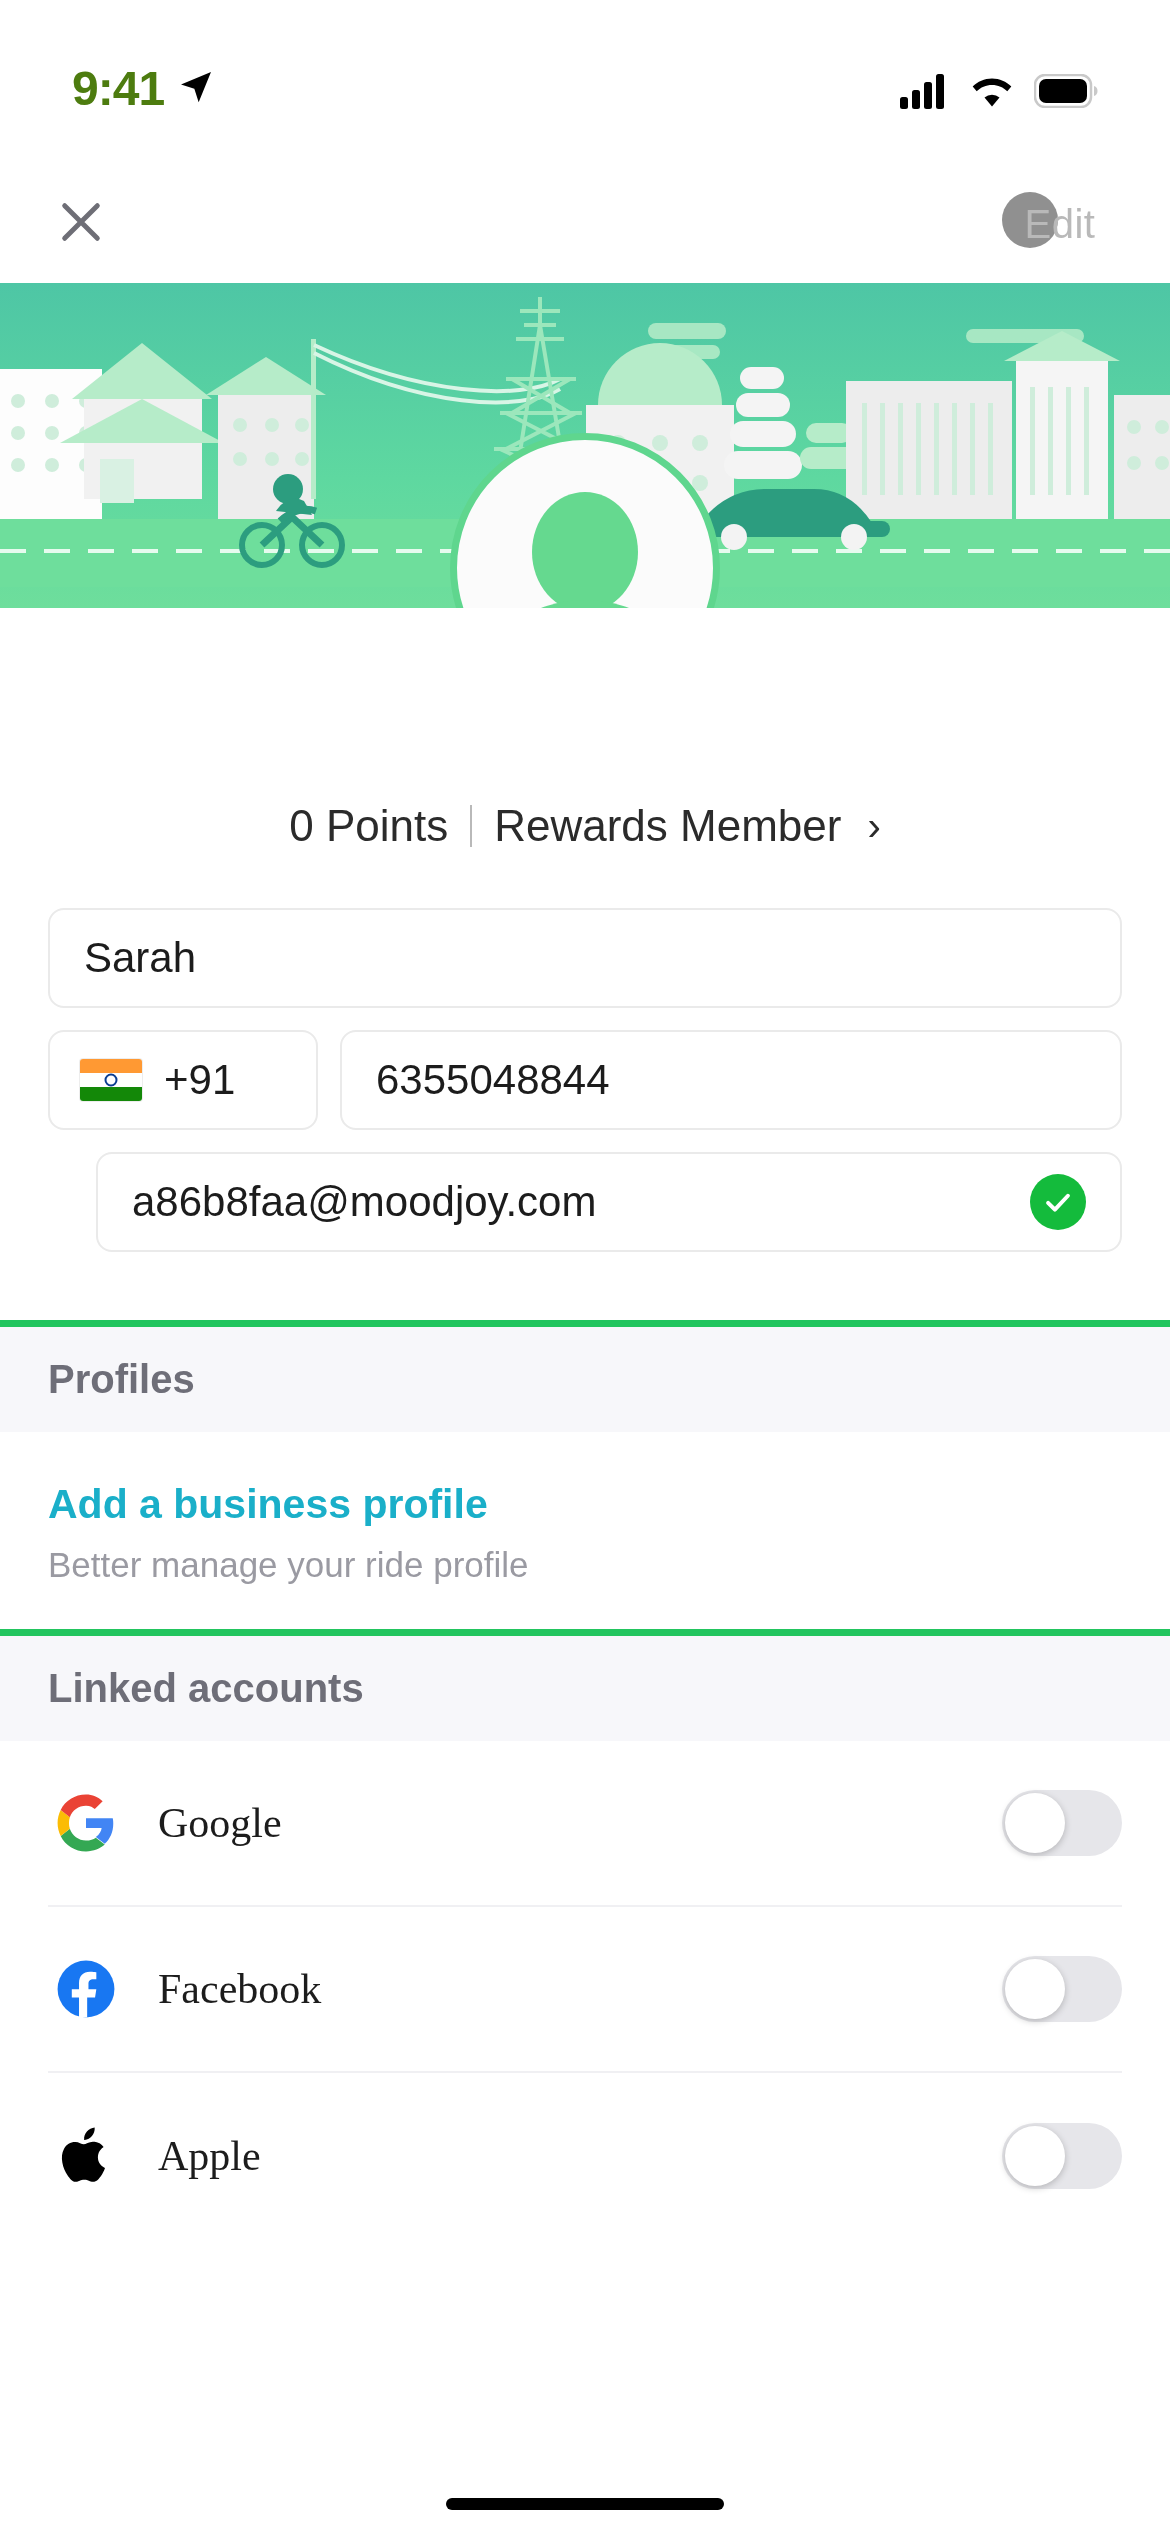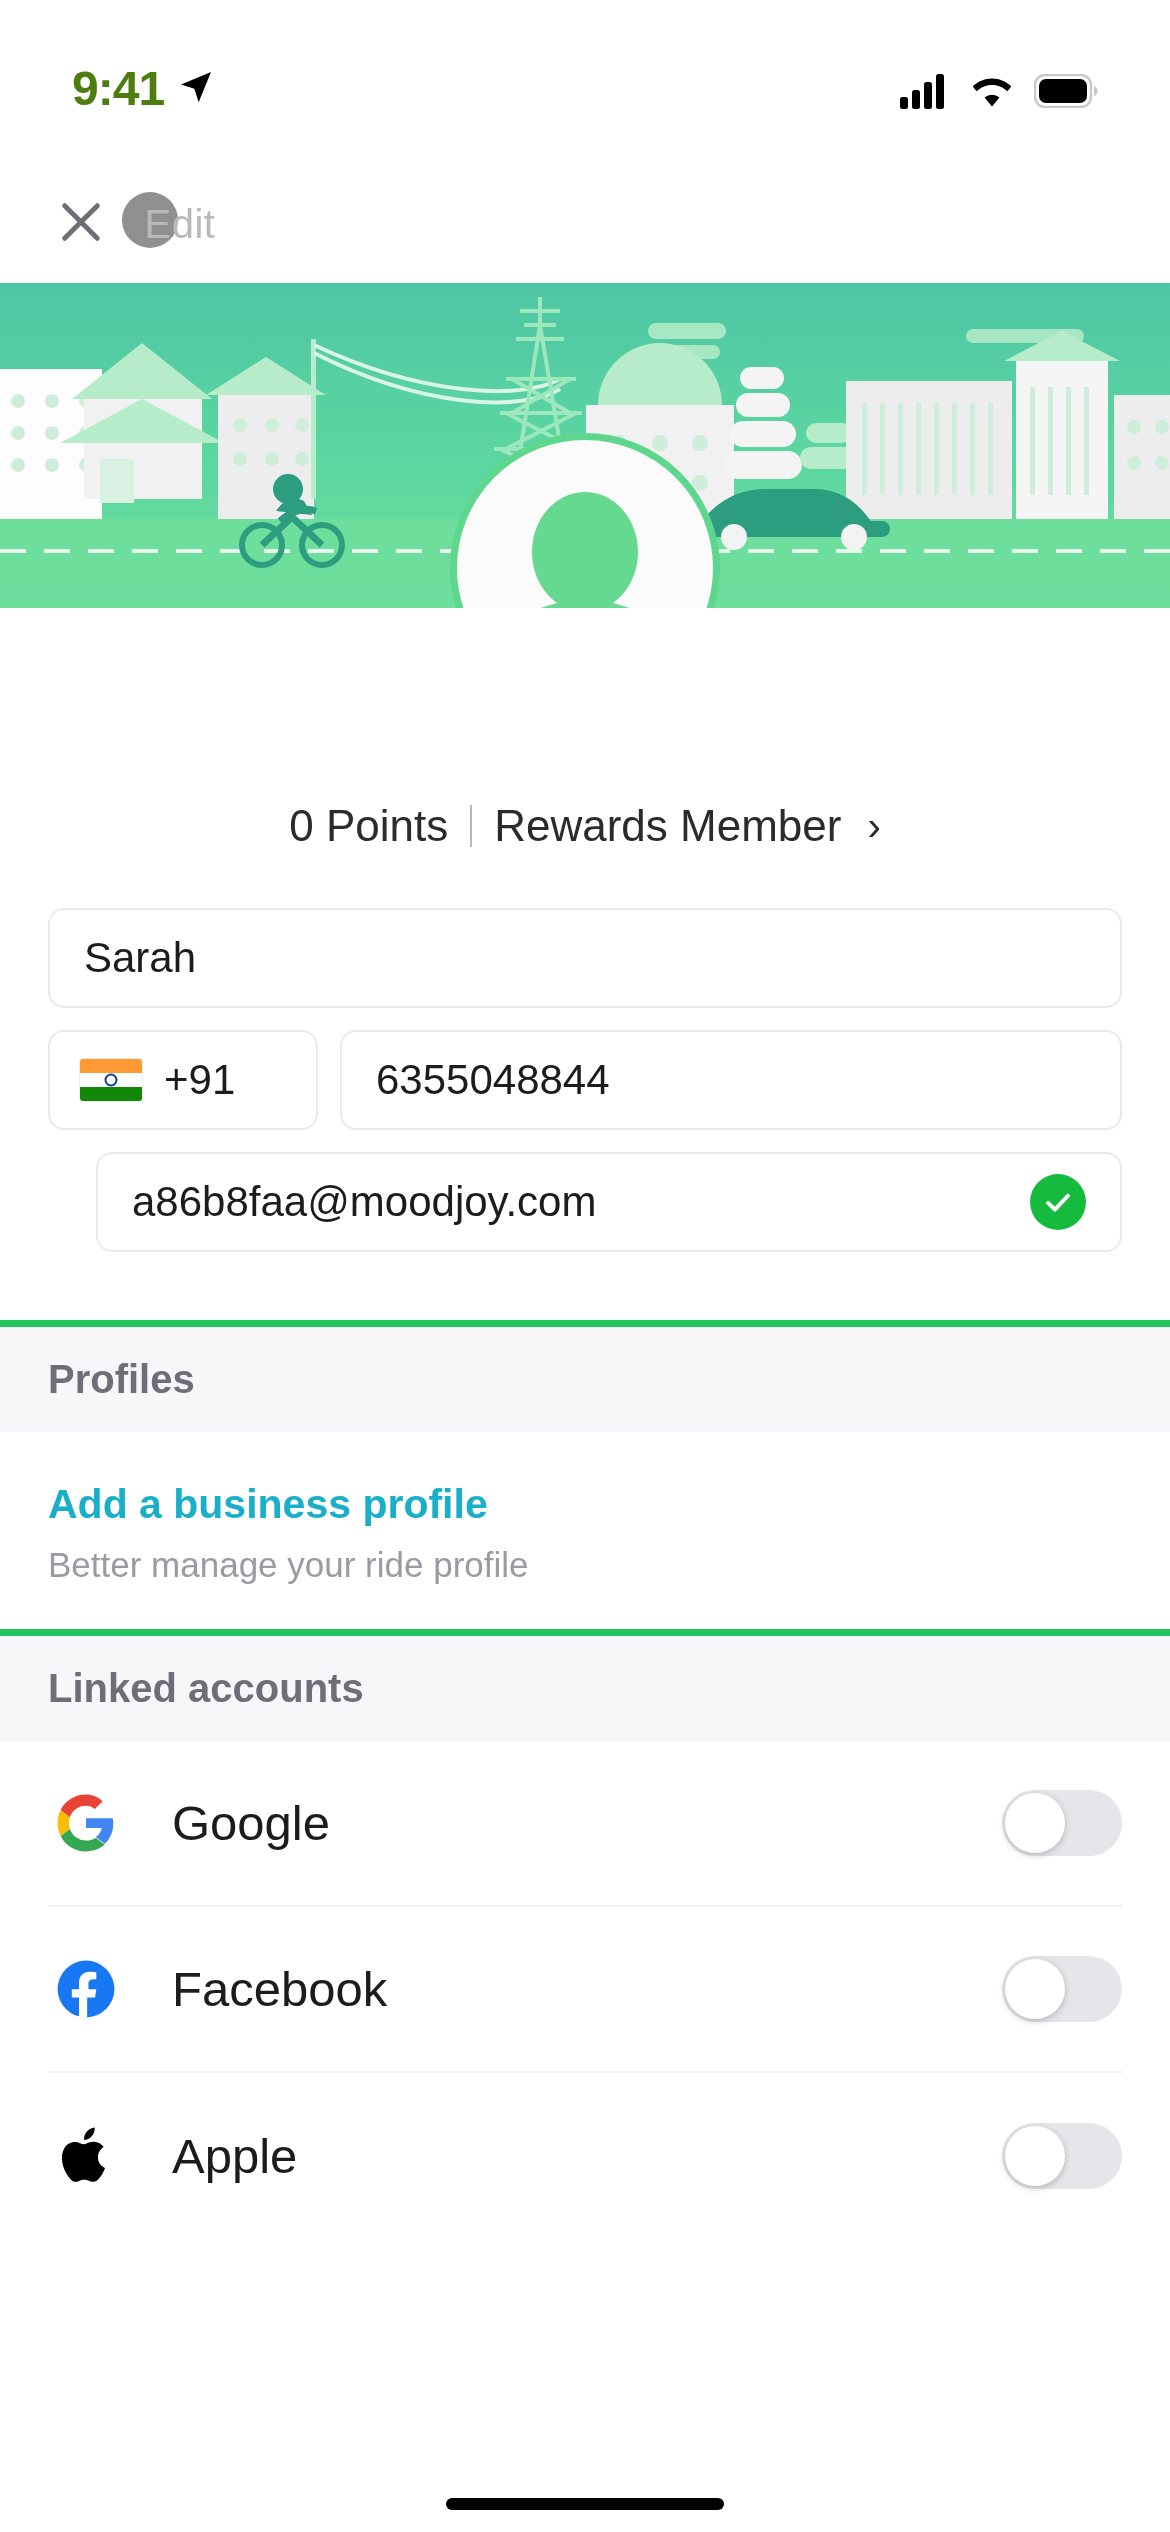--- a/index.html
+++ b/index.html
@@ -21,21 +21,21 @@
   .sb-left { display:flex; align-items:center; gap:12px; }
   .sb-time {
     font-size:48px; font-weight:bold; color:#4d7c0f;
     letter-spacing:-1px; line-height:1;
   }
   .sb-right { display:flex; align-items:center; gap:18px; }
 
   
   .navbar {
     height:118px; width:100%;
-    display:flex; align-items:center; 
+    display:flex; align-items:center; justify-content:space-between;
     padding:0 50px 0 42px;
     background:#ffffff; position:relative;
   }
   .close-btn {
     width:78px; height:78px;
     display:flex; align-items:center; justify-content:center;
   }
   .edit-wrap { position:relative; display:flex; align-items:center; justify-content:center;
     width:120px; height:80px; }
   .tap-circle {
@@ -144,21 +144,21 @@
   .biz-sub { font-size:35px; color:#9a9aa2; margin-top:14px; }
 
   
   .acct-list { background:#fff; padding:0 48px; }
   .acct-row {
     height:166px; display:flex; align-items:center;
     border-bottom:2px solid #f0f0f3;
   }
   .acct-row:last-child { border-bottom:none; }
   .acct-icon { width:76px; display:flex; align-items:center; justify-content:center; flex:none; }
-  .acct-label { font-size:49px; color:#1c1c1c; margin-left:48px; flex:1; }
+  .acct-label { font-size:42px; color:#1c1c1c; margin-left:34px; flex:1;font-family:Liberation Serif, serif; }
   .toggle {
     width:120px; height:66px; border-radius:33px;
     background:#e6e6ea; position:relative; flex:none;
   }
   .toggle .knob {
     position:absolute; left:3px; top:3px;
     width:60px; height:60px; border-radius:50%;
     background:#fff; box-shadow:0 2px 7px rgba(0,0,0,.22);
   }
 

